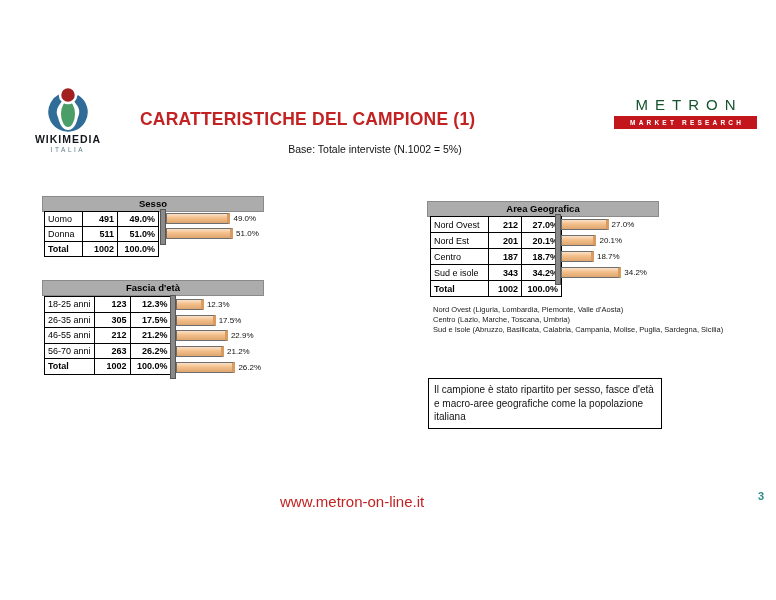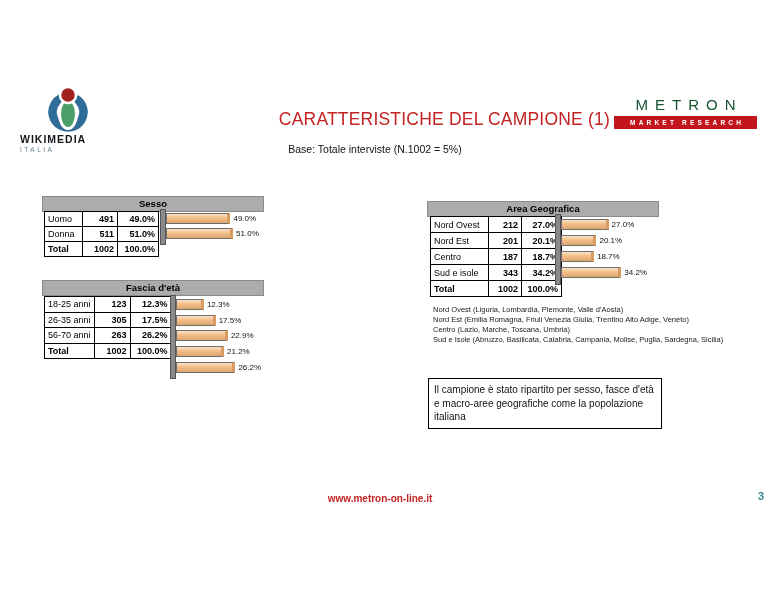--- a/index.html
+++ b/index.html
@@ -3,28 +3,28 @@
 <meta charset="utf-8">
 <style>
   html,body { margin:0; padding:0; background:#fff; }
   .slide {
     position:relative; width:776px; height:600px; background:#ffffff;
     font-family:"Liberation Sans", sans-serif; color:#000; overflow:hidden;
   }
   .abs { position:absolute; }
 
   
-  .wm-logo-box { left:20px; top:84px; width:96px; text-align:left; }
+  .wm-logo-box { left:20px; top:84px; width:96px; text-align:center; }
   .wm-mark { display:block; margin:0 auto; }
   .wm-name { font-size:10.5px; font-weight:bold; letter-spacing:1px; color:#14181c; margin-top:1px; }
   .wm-sub  { font-size:6.5px; letter-spacing:2.5px; color:#5F7C8A; margin-top:1px; }
 
   .title {
-    left:140px; top:109px; width:470px; text-align:right;
-    font-size:17.5px; font-weight:normal; color:var(--title-red); letter-spacing:0.2px;
+    left:140px; top:109px; width:470px; text-align:left;
+    font-size:17.5px; font-weight:bold; color:var(--title-red); letter-spacing:0.2px;
   }
   .subtitle { left:140px; top:143px; width:470px; text-align:center; font-size:10.5px; color:#111; }
 
   .metron { left:614px; top:96px; width:143px; text-align:center; }
   .metron-name { font-size:15px; color:#14532d; letter-spacing:7px; margin-right:-7px; white-space:nowrap; }
   .metron-bar {
     margin-top:3px; height:13px; line-height:13px; background:var(--metron-red);
     color:#fff; font-size:6.5px; font-weight:bold; letter-spacing:3.2px; text-indent:3.2px;
   }
 
@@ -56,22 +56,22 @@
     box-sizing:border-box;
   }
   .bar-label { font-size:8px; color:#111; margin-left:3px; white-space:nowrap; }
 
   
   .footnotes { left:433px; top:305px; width:300px; font-size:7.5px; line-height:10px; color:#1a1a1a; }
   .note-box {
     left:428px; top:378px; width:222px; border:1px solid #000; padding:4px 5px;
     font-size:10px; line-height:13.5px; color:#111;
   }
-  .footer-link { left:280px; top:493px; width:200px; text-align:center;
-    font-size:10px; font-weight:bold; color:var(--link-red); }
+  .footer-link { left:280px; top:493px; width:200px; text-align:left;
+    font-size:15px; font-weight:normal; color:var(--link-red); }
   .page-number { left:744px; top:490px; width:20px; text-align:right;
     font-size:11px; font-weight:bold; color:var(--page-teal); }
 </style>
 </head>
 <body>
 
 <div class="slide">
 
   <div class="abs wm-logo-box">
     <svg class="wm-mark" width="48" height="48" viewBox="0 0 48 48">
@@ -139,20 +139,25 @@
           <td class="lbl">18-25 anni</td>
           <td class="num">123</td>
           <td class="num">12.3%</td>
         </tr>
         <tr>
           <td class="lbl">26-35 anni</td>
           <td class="num">305</td>
           <td class="num">17.5%</td>
         </tr>
         <tr>
+          <td class="lbl">46-55 anni</td>
+          <td class="num">212</td>
+          <td class="num">21.2%</td>
+        </tr>
+        <tr>
           <td class="lbl">56-70 anni</td>
           <td class="num">263</td>
           <td class="num">26.2%</td>
         </tr>
         <tr class="total">
           <td class="lbl">Total</td>
           <td class="num">1002</td>
           <td class="num">100.0%</td>
         </tr>
       </tbody>
@@ -229,21 +234,20 @@
         <span class="bar-label">18.7%</span>
       </div>
       <div class="chart-row" style="height: 16.2px;">
         <div class="bar" style="width: 60.3px;"></div>
         <span class="bar-label">34.2%</span>
       </div>
     </div>
 
   <div class="abs footnotes">
     <div>Nord Ovest (Liguria, Lombardia, Piemonte, Valle d'Aosta)</div>
-    <div>Nord Est (Emilia Romagna, Friuli Venezia Giulia, Trentino Alto Adige, Veneto)</div>
     <div>Centro (Lazio, Marche, Toscana, Umbria)</div>
     <div>Sud e Isole (Abruzzo, Basilicata, Calabria, Campania, Molise, Puglia, Sardegna, Sicilia)</div>
   </div>
 
   <div class="abs note-box">Il campione è stato ripartito per sesso, fasce d'età e macro-aree geografiche come la popolazione italiana</div>
 
   <div class="abs footer-link">www.metron-on-line.it</div>
   <div class="abs page-number">3</div>
 
 </div>

